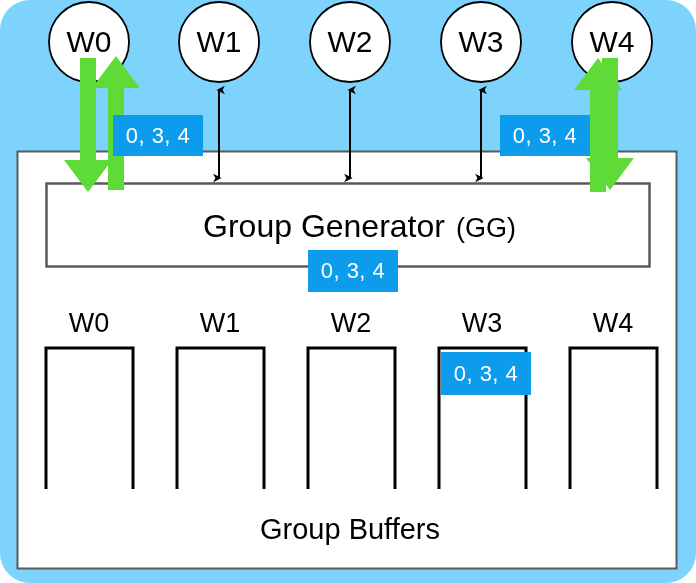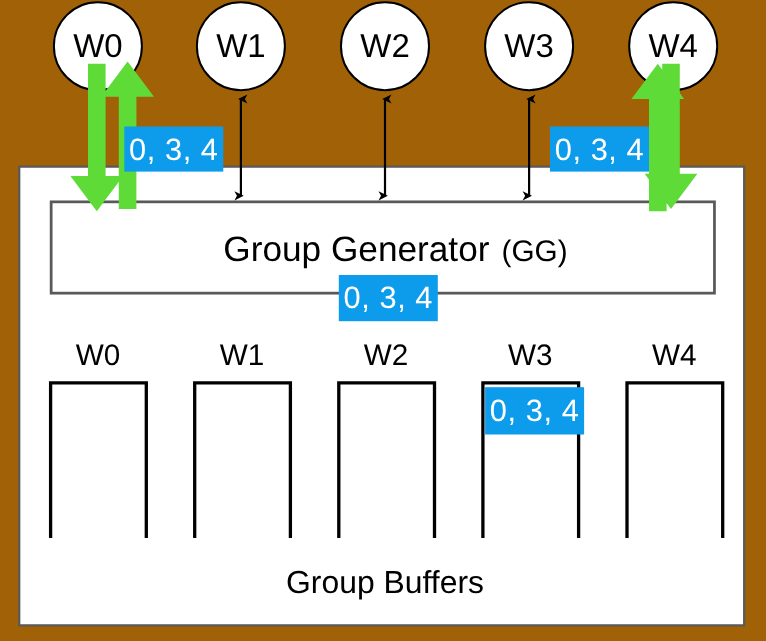--- a/index.html
+++ b/index.html
@@ -7,22 +7,23 @@
     padding: 0;
     background: #ffffff;
   }
   body {
     font-family: "Liberation Sans", sans-serif;
   }
   #stage {
     position: relative;
     width: 696px;
     height: 583px;
-    background: #a16207;
+    background: #7dd3fc;
     overflow: hidden;
+    border-radius: 30px;
   }
   #stage svg.layer {
     position: absolute;
     left: 0;
     top: 0;
     width: 696px;
     height: 583px;
   }
   .worker-circle-label {
     font-family: "Liberation Sans", sans-serif;
@@ -51,21 +52,21 @@
   .buffers-title {
     font-family: "Liberation Sans", sans-serif;
     font-size: 29px;
     fill: #000000;
     text-anchor: middle;
   }
   .tag {
     position: absolute;
     color: #ffffff;
     font-family: "Liberation Sans", sans-serif;
-    font-size: 28px;
+    font-size: 22px;
     line-height: 1;
     display: flex;
     align-items: center;
     justify-content: center;
     letter-spacing: 0.5px;
     white-space: nowrap;
   }
 </style>
 </head>
 <body>

